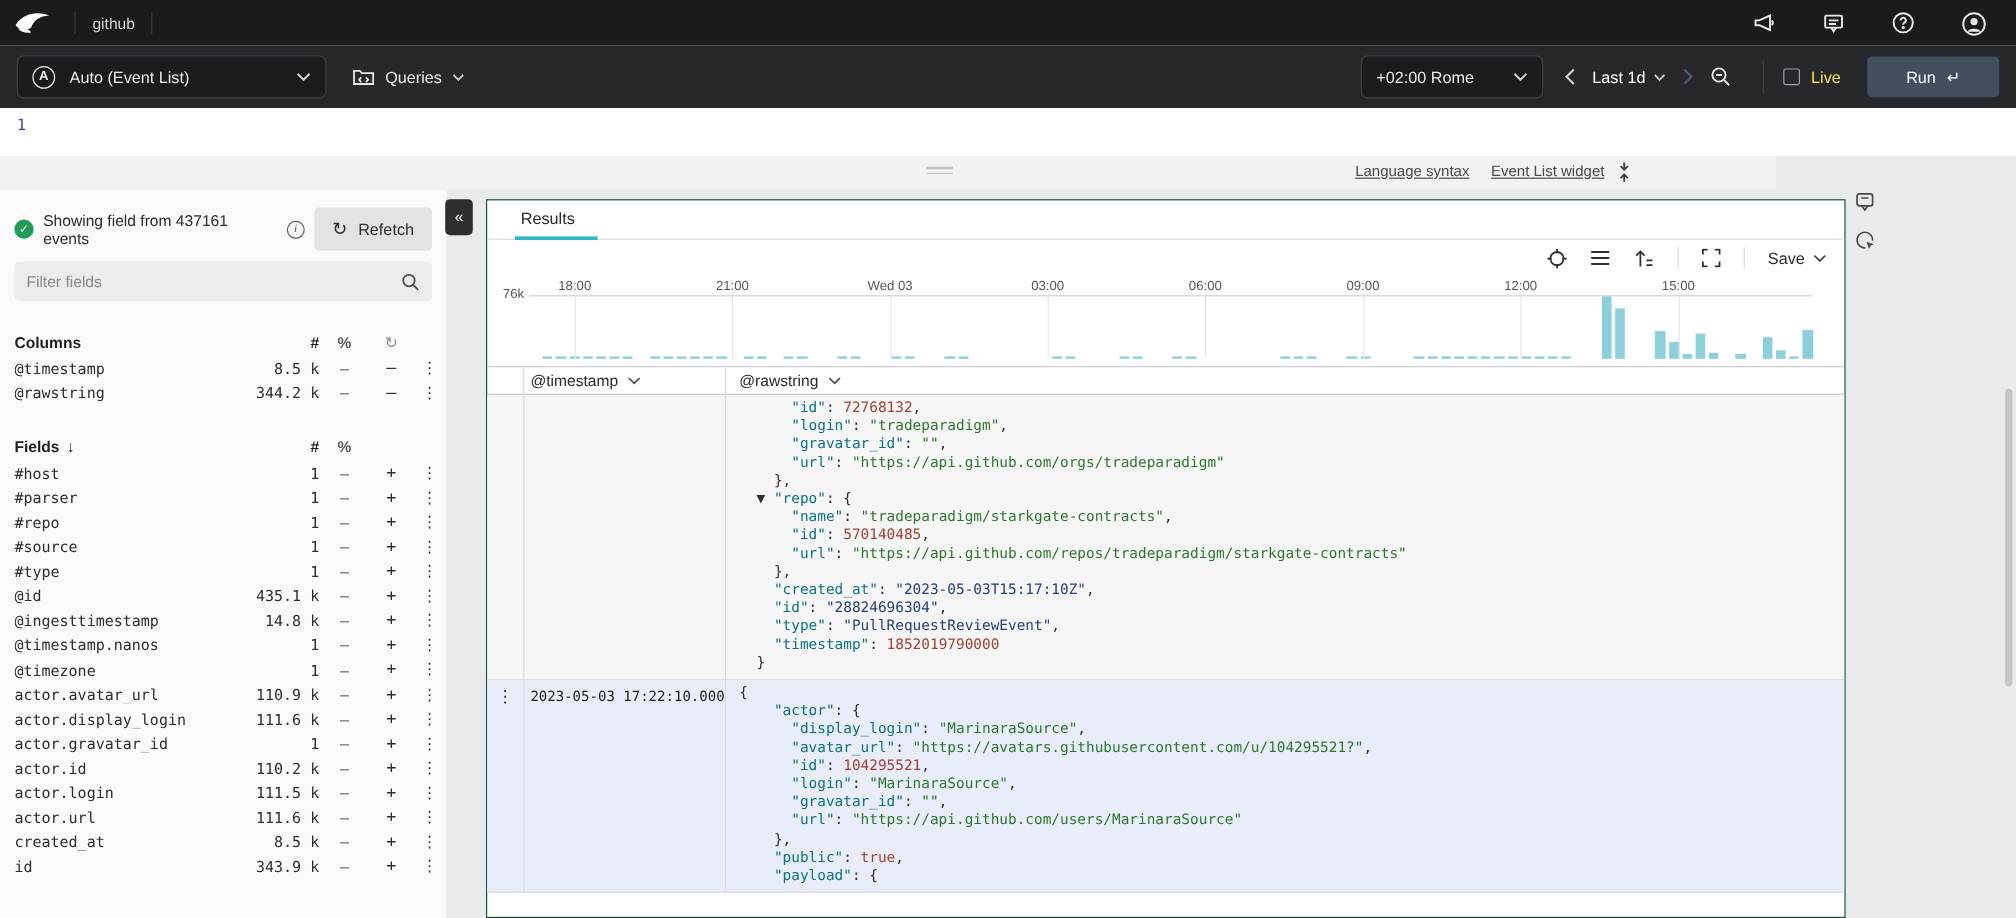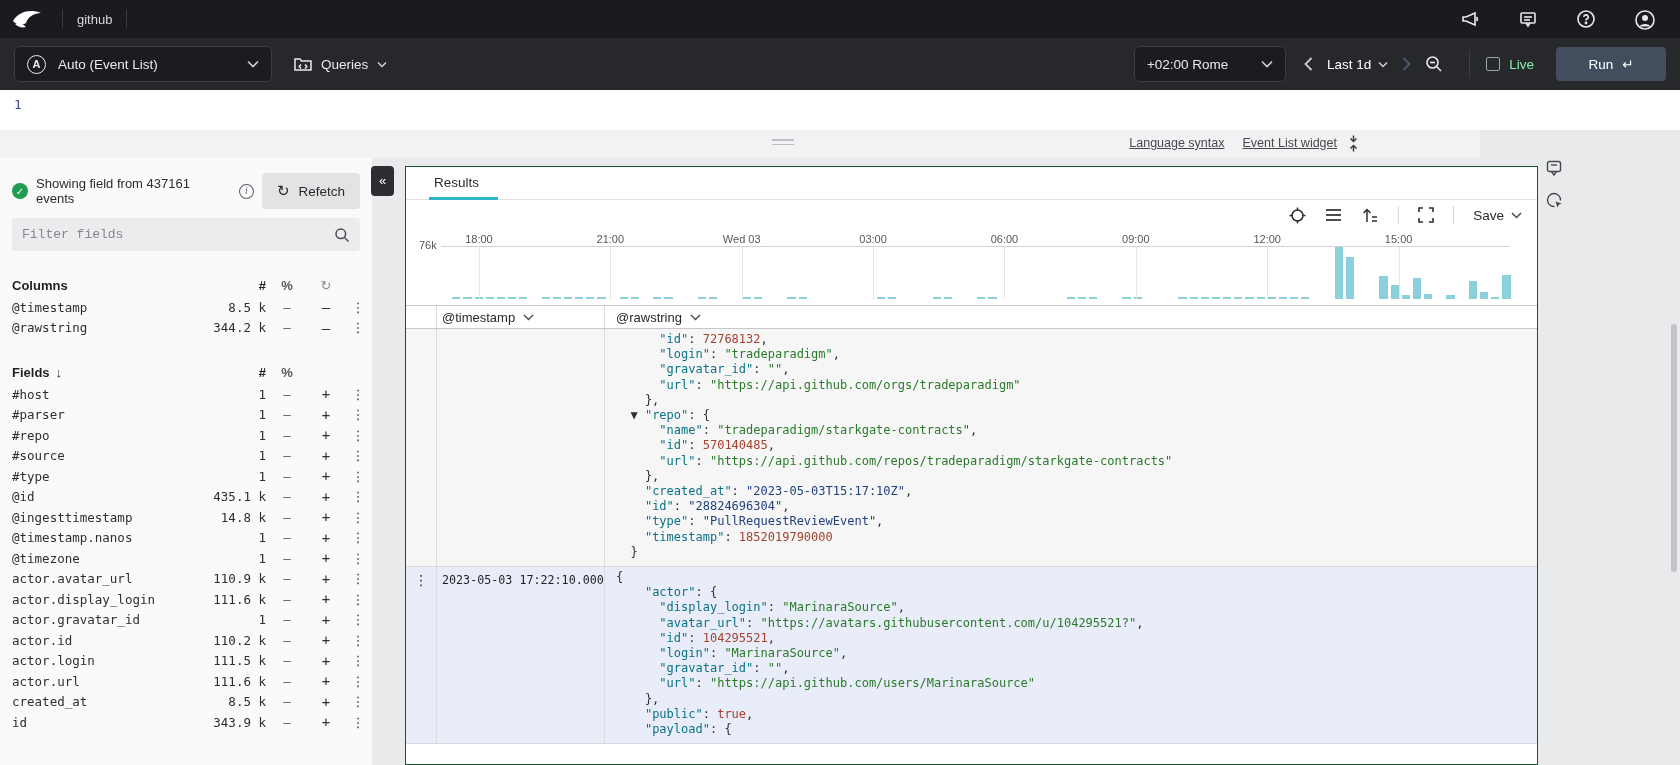--- a/index.html
+++ b/index.html
@@ -36,21 +36,21 @@
     font-size:13.5px; margin-left:22px; background:none; border:none; }
   .qt-right { margin-left:auto; display:flex; align-items:center; }
   .tz-btn { width:152px; justify-content:space-between; }
   .time-nav { display:flex; align-items:center; gap:14px; margin:0 10px 0 18px; }
   .chev-btn { color:#cfd1d4; font-size:16px; background:none; border:none; }
   .chev-btn.dim { color:#4d5c74; }
   .range-label { color:#fff; font-size:13.5px; display:flex; align-items:center; gap:7px; }
   .vdiv { width:1px; height:28px; background:#3b3d41; margin:0 16px; }
   .live-wrap { display:flex; align-items:center; gap:9px; margin-right:22px; }
   .checkbox { width:14px; height:14px; border:1.5px solid #9aa0a8; border-radius:2px; }
-  .live-label { color:#86efac; font-size:13.5px; }
+  .live-label { color:#fde047; font-size:13.5px; }
   .run-btn { width:110px; height:34px; background:#424e5d; border:none; border-radius:4px;
     color:#fff; font-size:13.5px; display:flex; align-items:center; justify-content:center; gap:9px; }
 
   
   .editor { position:absolute; left:0; top:90px; width:1680px; height:40px; background:#fff; }
   .line-no { position:absolute; left:14px; top:7px; color:#3f4a8f;
     font-family:"DejaVu Sans Mono", monospace; font-size:13px; }
 
   
   .subbar { position:absolute; left:0; top:130px; width:1480px; height:28px; background:#f2f2f4; }
@@ -71,21 +71,21 @@
     font-size:10px; display:flex; align-items:center; justify-content:center; flex:none; }
   .status-text { font-size:13px; color:#2c2c2f; }
   .info-dot { width:15px; height:15px; border:1.3px solid #595e66; border-radius:50%;
     color:#595e66; font-size:9.5px; display:flex; align-items:center; justify-content:center;
     font-style:italic; font-family:"Liberation Serif", serif; }
   .refetch-btn { margin-left:auto; height:36px; background:#e3e3e6; border:none; border-radius:4px;
     padding:0 15px; font-size:13.5px; color:#2a2a2d; display:flex; align-items:center; gap:9px; }
   .refetch-glyph { font-size:15px; }
   .filter-wrap { margin:8px 12px 22px; height:33px; background:#ececee; border-radius:4px;
     display:flex; align-items:center; padding:0 10px; }
-  .filter-input { flex:1; background:none; border:none; outline:none; font-size:13px; color:#c2410c;font-family:Liberation Mono, monospace; }
+  .filter-input { flex:1; background:none; border:none; outline:none; font-size:13px; color:#c2410c; }
   .filter-input::placeholder { color:#86888d; }
   .srow { display:flex; align-items:center; height:20.5px; padding-left:12px;
     font-family:"DejaVu Sans Mono", monospace; font-size:12.5px; color:#2e2e31; }
   .shead { font-family:"Liberation Sans", sans-serif; font-size:13px; font-weight:700;
     color:#1f1f22; height:24px; }
   .sname { flex:1; white-space:nowrap; overflow:hidden; }
   .scount { width:62px; text-align:right; white-space:pre; }
   .spct { width:42px; text-align:center; color:#57575b; }
   .sadd { width:36px; text-align:center; color:#2e2e31; font-size:14px; }
   .skebab { width:28px; text-align:center; color:#2e2e31; font-size:13px; }

